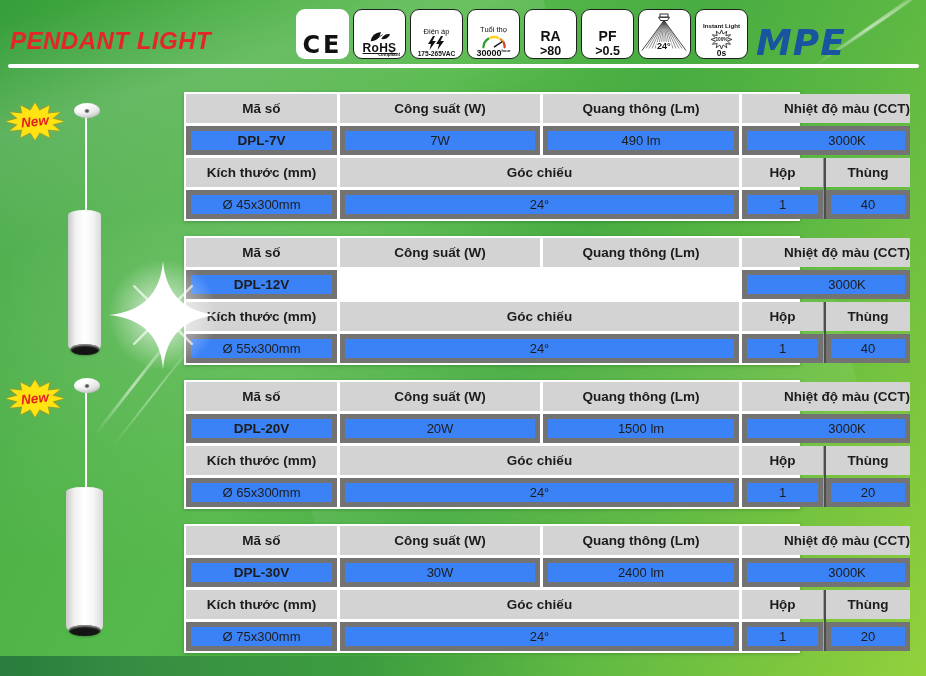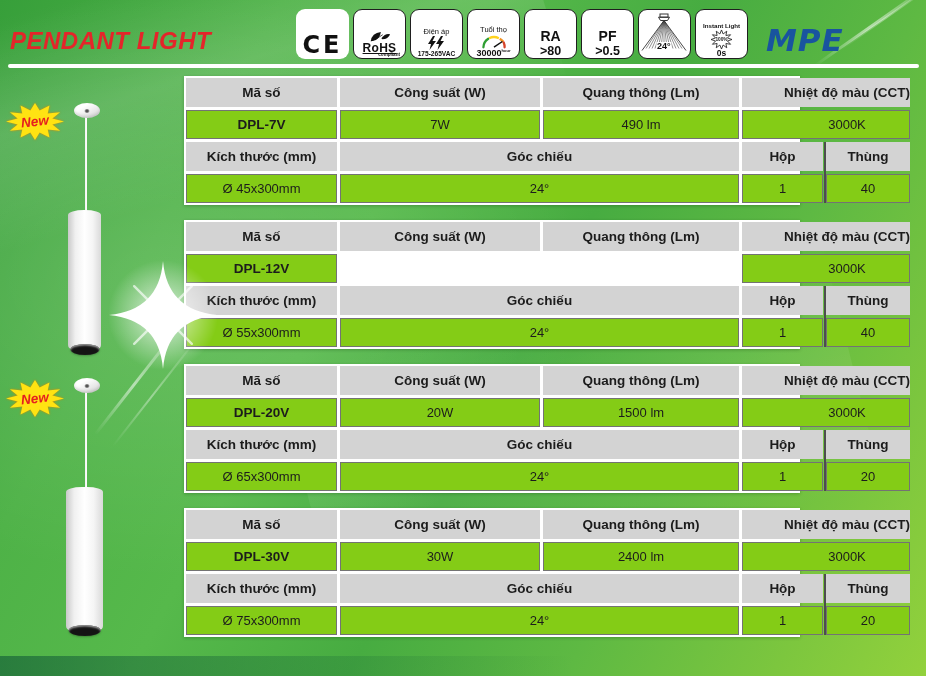--- a/index.html
+++ b/index.html
@@ -45,21 +45,21 @@
     background:linear-gradient(180deg,#fafafa 0 48%, #131313 48%); margin:1px 0; }
   .bulb-base{ width:7px; height:2.5px; background:#131313; margin-top:-2px; border-radius:0 0 2px 2px;}
   .chip-val{ font-size:8px; font-weight:700; margin-top:1px;}
   .big-t{ font-size:14px; font-weight:700; }
   .big-v{ font-size:12.5px; font-weight:700; margin-top:1px; }
   .beam-svg{ position:absolute; left:2px; top:2px; }
   .beam-val{ position:absolute; bottom:7px; left:50%; transform:translateX(-55%);
     font-size:9px; font-weight:700; background:#fff; padding:0 1px; }
   .il-title{ font-size:6.2px; font-weight:700; }
   .il-val{ font-size:8.5px; font-weight:700; margin-top:-1px;}
-  .mpe{ margin-left:14px; margin-top:13px; font-size:31px; font-weight:700; font-style:italic;
+  .mpe{ margin-left:4px; margin-top:13px; font-size:36px; font-weight:700; font-style:italic;
     letter-spacing:1px; color:#19549f; font-family:"DejaVu Sans",sans-serif; }
 
   
   .new-badge{ position:absolute; width:58px; height:37px; filter:drop-shadow(0 0 1px #d88a00); z-index:3;}
   .new-star{ width:100%; height:100%; background:#ffe312;
     clip-path:polygon(100% 50%,79.9% 58%,93.3% 75%,71.9% 71.9%,75% 93.3%,58% 79.9%,50% 100%,42% 79.9%,25% 93.3%,28.1% 71.9%,6.7% 75%,20.1% 58%,0% 50%,20.1% 42%,6.7% 25%,28.1% 28.1%,25% 6.7%,42% 20.1%,50% 0%,58% 20.1%,75% 6.7%,71.9% 28.1%,93.3% 25%,79.9% 42%);
     display:flex; align-items:center; justify-content:center; }
   .new-text{ color:#e5201f; font-weight:700; font-style:italic; font-size:13.5px; transform:rotate(-6deg); }
   .nb1{ left:6px; top:103px; } .nb2{ left:6px; top:380px; }
   .disc{ position:absolute; width:26px; height:15px; border-radius:50%;
@@ -72,27 +72,27 @@
   .cyl{ position:absolute; border-radius:16px 16px 14px 14px / 5px 5px 7px 7px;
     background:linear-gradient(90deg,#c9c9c9 0%,#f0f0f0 22%,#ffffff 50%,#f5f5f5 75%,#d9d9d9 100%); z-index:2;}
   .cy1{ left:68px; top:210px; width:33px; height:142px; }
   .cy2{ left:66px; top:487px; width:37px; height:146px; }
   .aperture{ position:absolute; left:50%; bottom:-3px; transform:translateX(-50%);
     width:88%; height:11px; border-radius:50%; background:#141414;
     box-shadow:inset 0 1.5px 2px rgba(190,190,190,.8), 0 1px 2px rgba(0,0,0,.25); }
   .flare{ position:absolute; left:103px; top:255px; z-index:2; }
 
   
-  .tables{ position:absolute; left:184px; top:76px; width:616px; }
+  .tables{ position:absolute; left:184px; top:92px; width:616px; }
   .spec-table{ position:relative; display:grid; grid-template-columns:151px 200px 196px 81px 84px;
     grid-auto-rows:29px; gap:3px; background:#fff; padding:2px; margin-bottom:15px;
     box-shadow:0 1px 3px rgba(0,40,0,.25); }
   .cell{ display:flex; align-items:center; justify-content:center; font-size:13.5px; color:#1c1c1c; }
   .cell.h{ background:#d3d3d3; font-weight:700; }
-  .cell.d{ background:#84cc16; border:1px solid #737373; font-weight:400; font-size:13px; }
+  .cell.d{ background:#3b82f6; border:5px solid #737373; font-weight:400; font-size:13px; }
   .cell.model{ font-weight:700; font-size:13.5px; }
   .span-de{ grid-column:4 / 6;padding-left:42px; }
   .span-bc{ grid-column:2 / 4; }
   .hd-line{ position:absolute; left:640px; top:66px; width:1.5px; height:61px; background:#4d4d4d; z-index:2; }
 </style>
 </head>
 <body>
 
 <div class="page">
 

